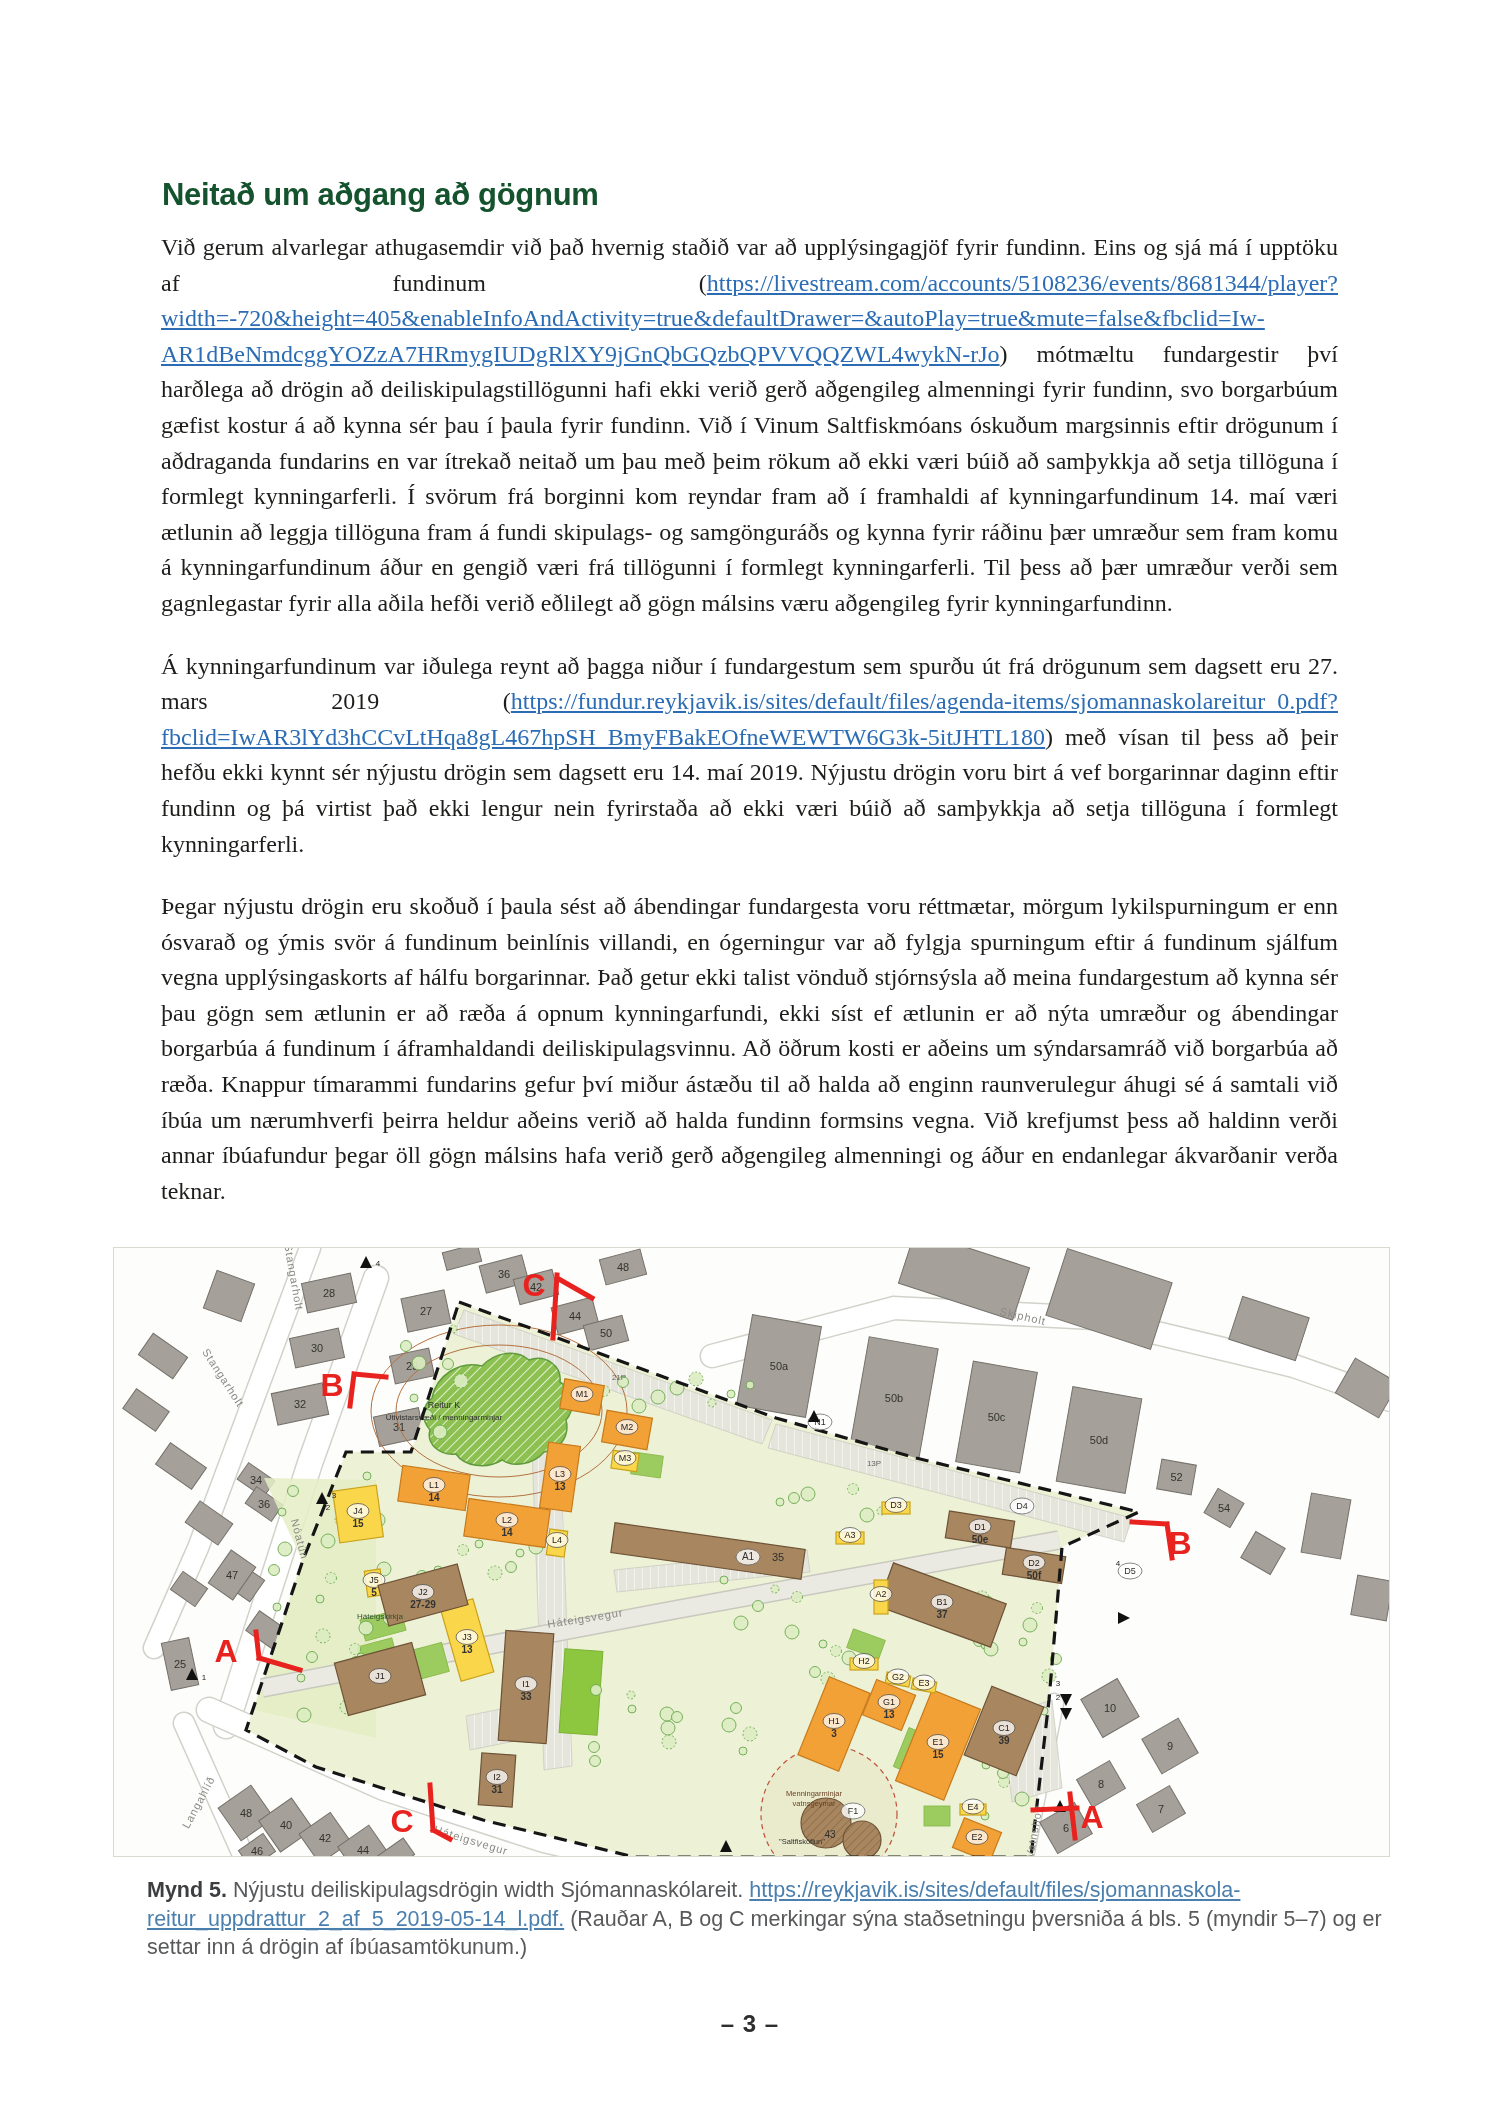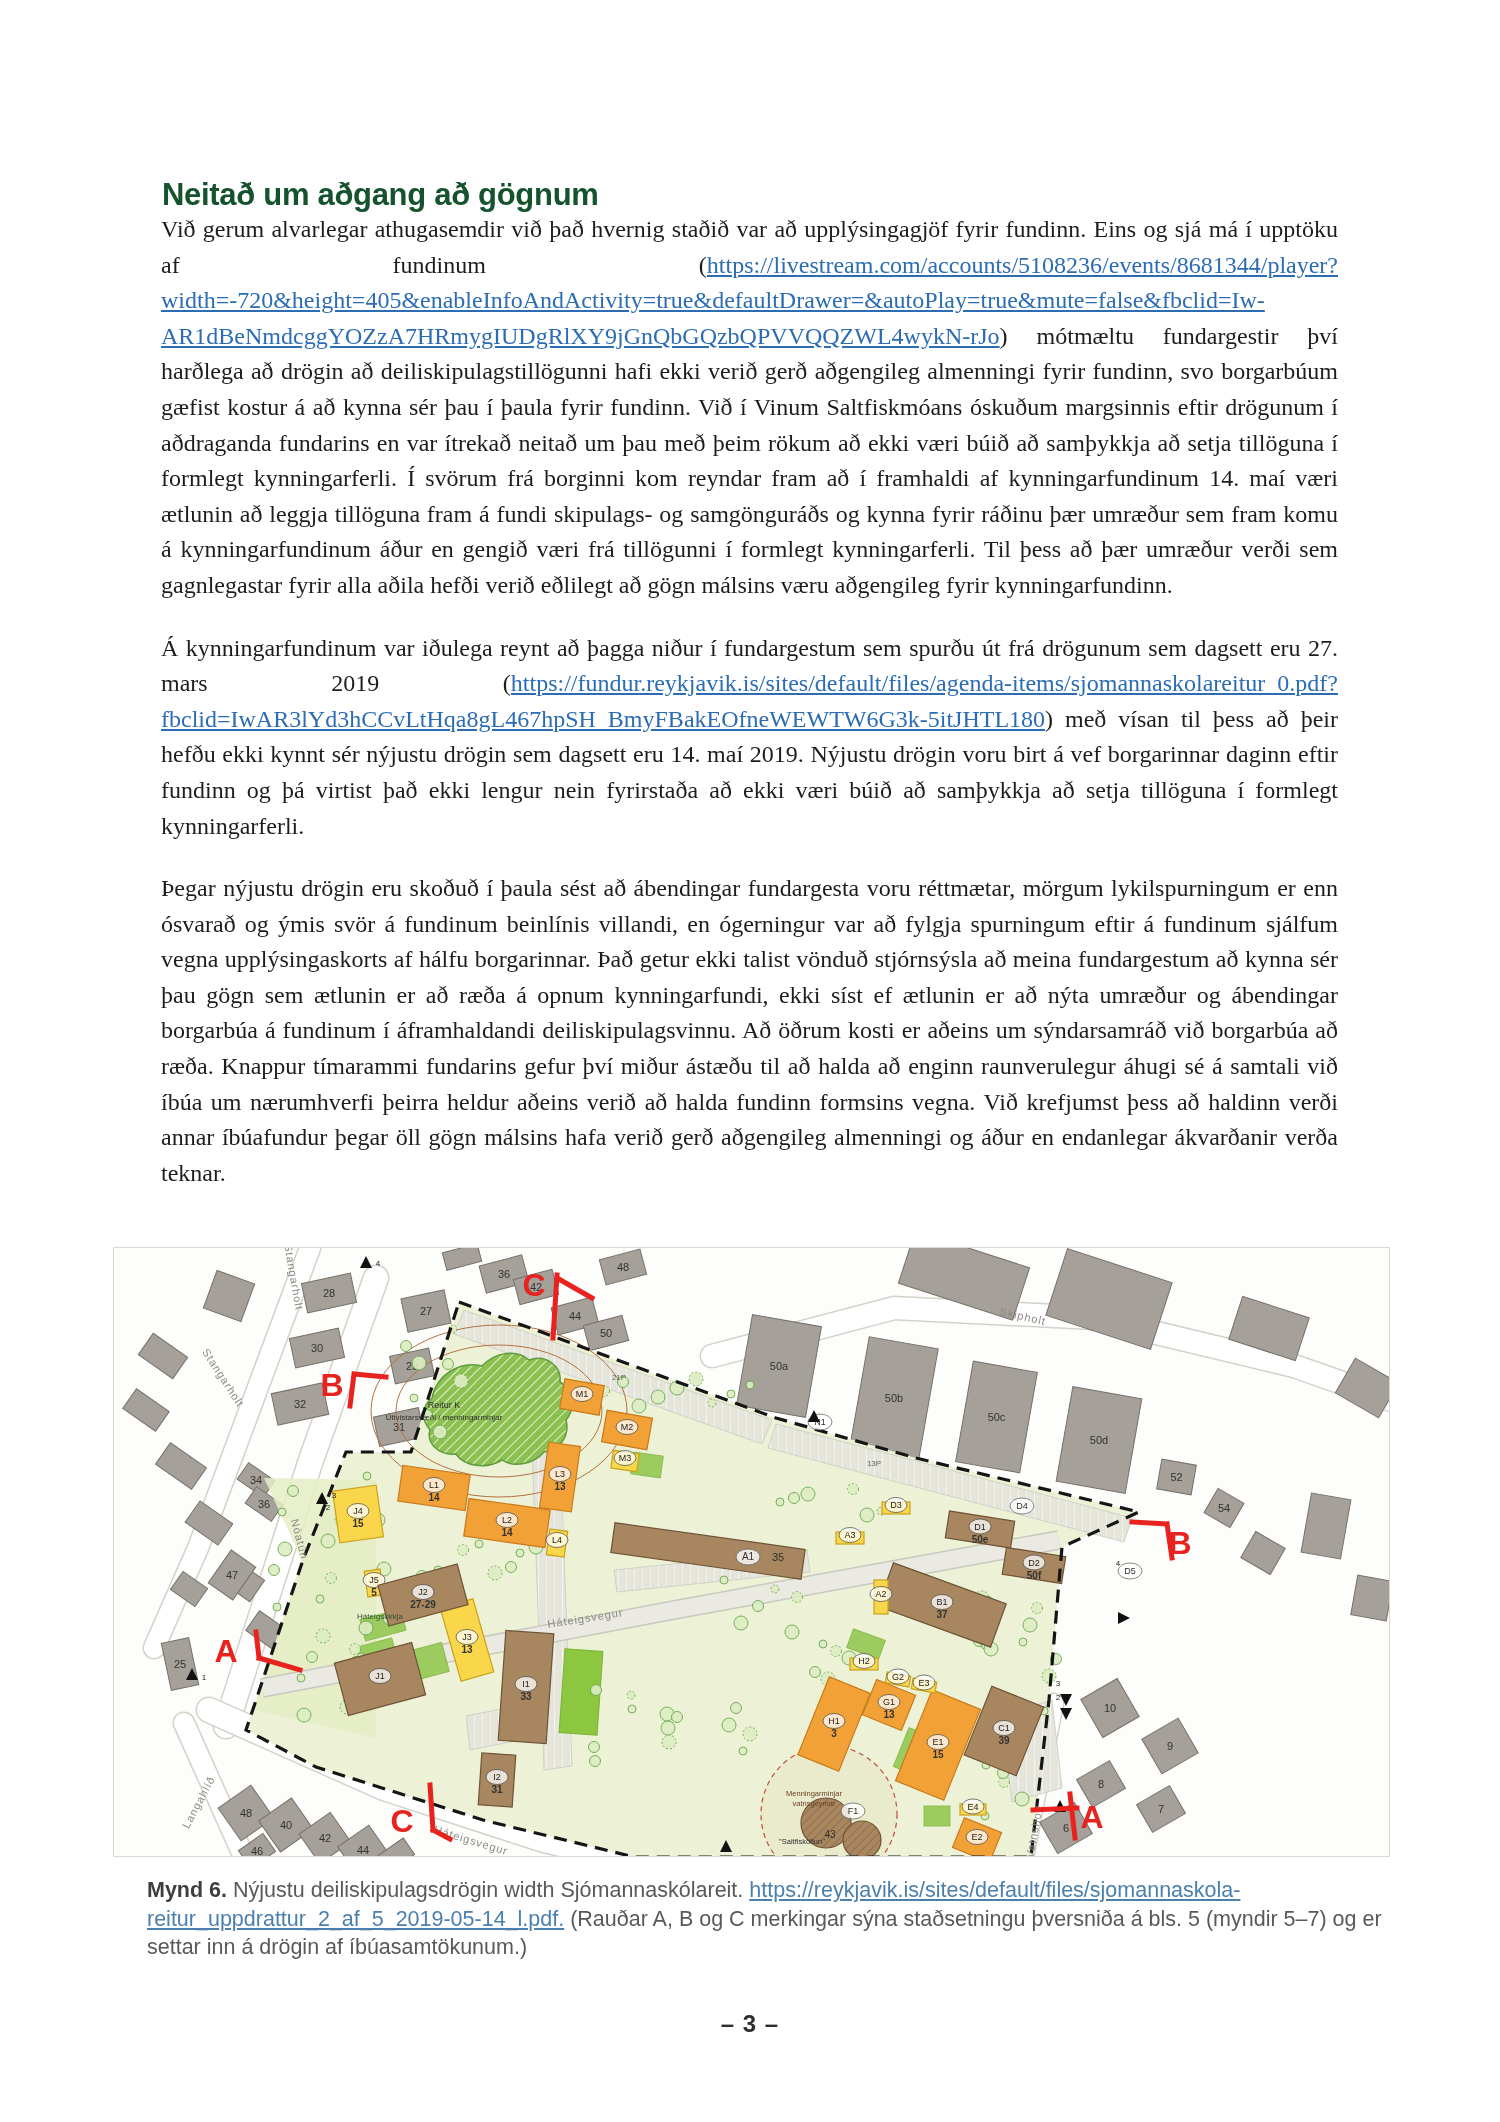--- a/index.html
+++ b/index.html
@@ -6,21 +6,21 @@
   body{
     width:1500px;height:2122px;position:relative;background:#ffffff;
     font-family:"Liberation Serif",serif;
   }
   .heading{
     position:absolute;left:162px;top:156px;
     font-family:"Liberation Sans",sans-serif;font-weight:bold;
     font-size:31px;color:#14532d;letter-spacing:-0.3px;
   }
   .body-text{
-    position:absolute;left:161px;top:212px;width:1177px;
+    position:absolute;left:161px;top:230px;width:1177px;
     font-size:24px;line-height:35.6px;color:#1d1d1b;text-align:justify;
   }
   .body-text p{margin:0 0 27px 0;}
   a.lnk{color:#2b6cb4;text-decoration:underline;overflow-wrap:anywhere;cursor:pointer;}
   .map-wrap{
     position:absolute;left:113px;top:1247px;width:1277px;height:610px;
     background:#fdfdfb;border:1px solid #d9d9d2;box-sizing:border-box;overflow:hidden;
   }
   .map-wrap svg{display:block;}
   .caption{
@@ -441,15 +441,15 @@
         <path d="M316,537 L319,582 M319,582 L336,591" fill="none" stroke="#e8231f" stroke-width="5" stroke-linecap="square"></path>
         <text x="288" y="584" font-size="32" fill="#e8231f" text-anchor="middle" font-weight="bold">C</text>
         <path d="M1018,274 L1053,276 M1053,276 L1058,310" fill="none" stroke="#e8231f" stroke-width="5" stroke-linecap="square"></path>
         <text x="1066" y="306" font-size="32" fill="#e8231f" text-anchor="middle" font-weight="bold">B</text>
         <path d="M919,562 L963,560 M956,546 L961,590" fill="none" stroke="#e8231f" stroke-width="5" stroke-linecap="square"></path>
         <text x="978" y="580" font-size="32" fill="#e8231f" text-anchor="middle" font-weight="bold">A</text>
       </g>
   </svg>
 </figure>
 
-<div class="caption"><span class="cap-bold">Mynd 6.</span><span> Nýjustu deiliskipulagsdrögin width Sjómannaskólareit. </span><a class="lnk" href="#">https://reykjavik.is/sites/default/files/sjomannaskola-reitur_uppdrattur_2_af_5_2019-05-14_l.pdf.</a><span> (Rauðar A, B og C merkingar sýna staðsetningu þversniða á bls. 5 (myndir 5–7) og er settar inn á drögin af íbúasamtökunum.)</span></div>
+<div class="caption"><span class="cap-bold">Mynd 5.</span><span> Nýjustu deiliskipulagsdrögin width Sjómannaskólareit. </span><a class="lnk" href="#">https://reykjavik.is/sites/default/files/sjomannaskola-reitur_uppdrattur_2_af_5_2019-05-14_l.pdf.</a><span> (Rauðar A, B og C merkingar sýna staðsetningu þversniða á bls. 5 (myndir 5–7) og er settar inn á drögin af íbúasamtökunum.)</span></div>
 
 <div class="footer">– 3 –</div>
 
 </body></html>

